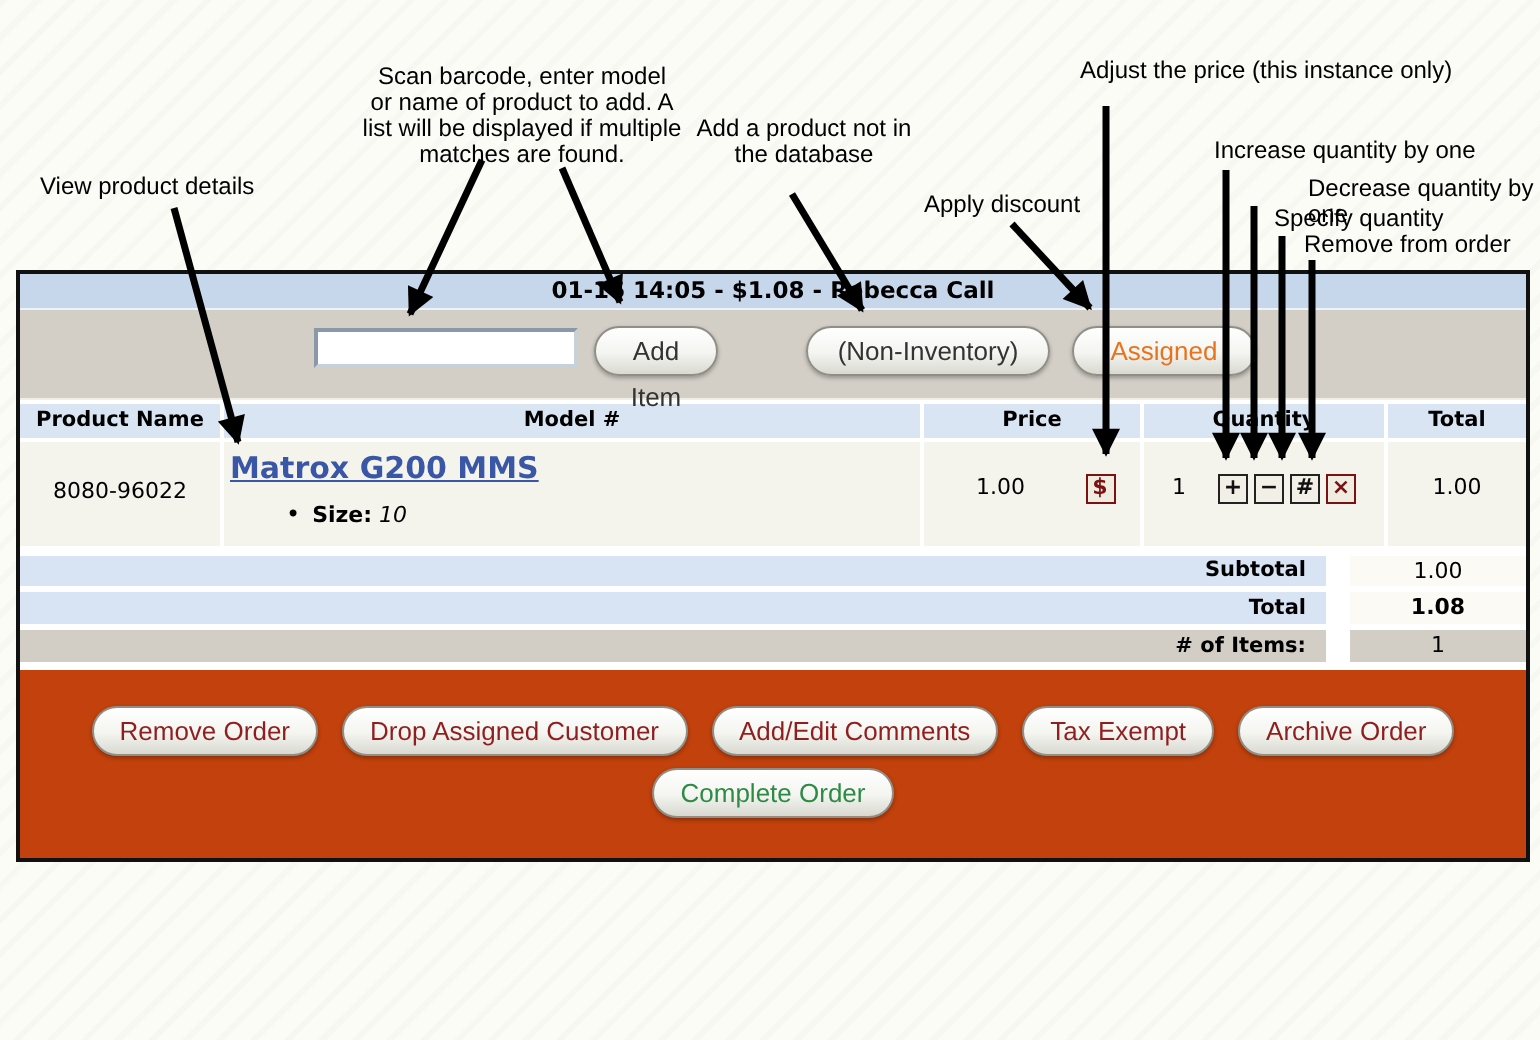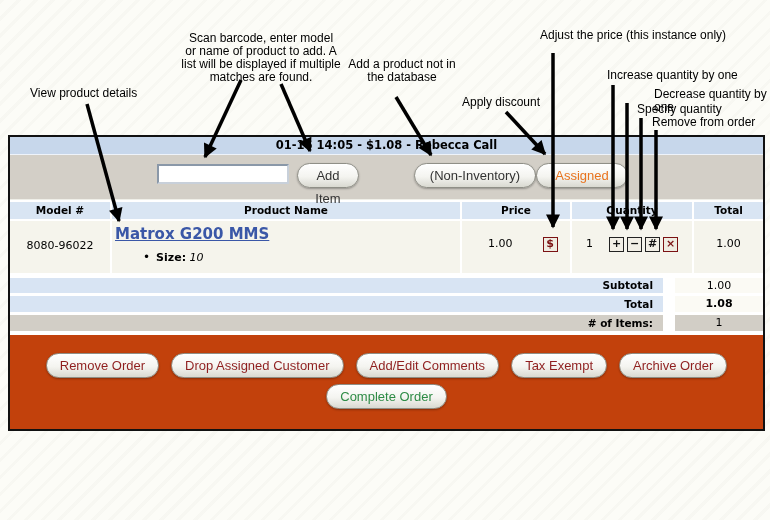--- a/index.html
+++ b/index.html
@@ -35,21 +35,21 @@
   }
   .pill{
     border:1px solid #8f8f87;border-radius:13px;height:25px;
     background:linear-gradient(#ffffff 0%,#f4f4f0 55%,#d9d9d1 100%);
     box-shadow:0 1px 2px rgba(0,0,0,.3);
     font-family:"Liberation Sans", sans-serif;font-size:13px;color:#333;
     padding:0 13px;cursor:pointer;line-height:23px;
   }
   .toolbar .pill{position:absolute;top:8px;}
   .btn-additem{left:287px;width:62px;}
-  .btn-noninv{left:404px;width:122px;}
+  .btn-noninv{left:393px;width:122px;}
   .btn-discount{left:526px;width:92px;}
   .btn-discount .lbl{color:#e8731e;}
 
   .tgrid{display:grid;grid-template-columns:100px 348px 108px 120px 1fr;column-gap:2px;background:#fff;}
   .hdr{margin-top:2px;}
   .hdr>div{
     background:#d9e5f3;height:17px;line-height:17px;text-align:center;
     font-family:"DejaVu Sans", sans-serif;font-size:10.5px;font-weight:bold;color:#000;
   }
   .itemrow{margin-top:2px;}
@@ -94,21 +94,21 @@
   .green{color:#2e8b45;}
   .btnrow2{display:flex;justify-content:center;margin-top:6px;}
 </style>
 </head>
 <body>
 
 <div class="annotation" style="left:180px;top:32px;width:162px;">Scan barcode, enter model
 or name of product to add.  A
 list will be displayed if multiple
 matches are found.</div>
-<div class="annotation left" style="left:30px;top:87px;">View product details</div>
+<div class="annotation left" style="left:20px;top:87px;">View product details</div>
 <div class="annotation" style="left:342px;top:58px;width:120px;">Add a product not in
 the database</div>
 <div class="annotation left" style="left:540px;top:29px;">Adjust the price (this instance only)</div>
 <div class="annotation left" style="left:462px;top:96px;">Apply discount</div>
 <div class="annotation left" style="left:607px;top:69px;">Increase quantity by one</div>
 <div class="annotation left" style="left:622px;top:88px;margin-left:32px;">Decrease quantity by one</div>
 <div class="annotation left" style="left:637px;top:103px;">Specify quantity</div>
 <div class="annotation left" style="left:652px;top:116px;">Remove from order</div>
 
 <svg id="arrows" width="770" height="520">
@@ -134,22 +134,22 @@
   <div class="titlebar">01-16 14:05 - $1.08 - Rebecca Call</div>
 
   <div class="toolbar">
     <input class="item-input" type="text" style="">
     <button class="pill btn-additem"><span class="lbl">Add Item</span></button>
     <button class="pill btn-noninv"><span class="lbl">(Non-Inventory)</span></button>
     <button class="pill btn-discount"><span class="lbl">Assigned</span></button>
   </div>
 
   <div class="tgrid hdr">
+    <div>Product Name</div>
     <div>Model #</div>
-    <div>Product Name</div>
     <div>Price</div>
     <div>Quantity</div>
     <div>Total</div>
   </div>
 
   <div class="tgrid itemrow">
     <div class="cell-model">8080-96022</div>
     <div class="cell-product">
       <span class="prod-link">Matrox G200 MMS</span>
       <div class="prod-attr">

